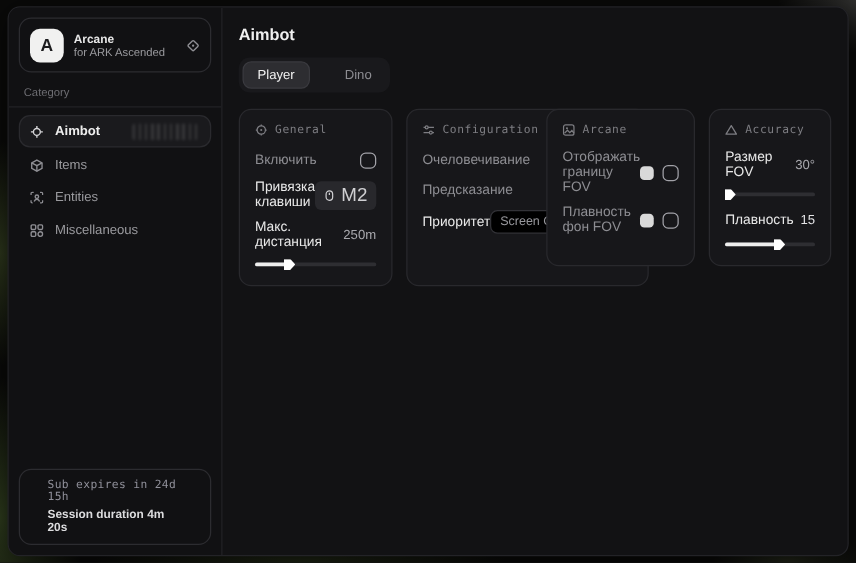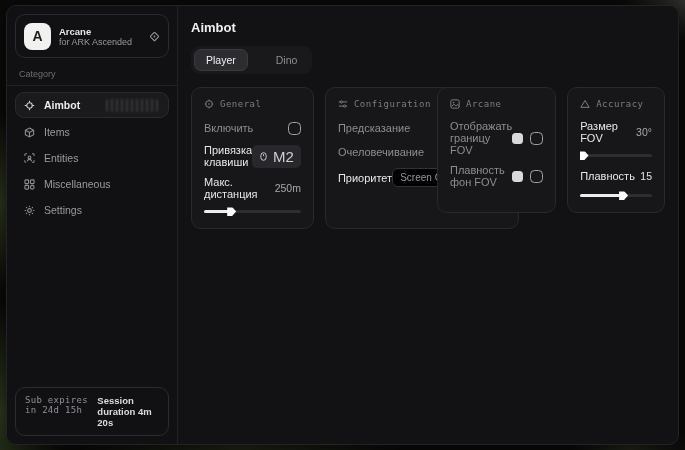--- a/index.html
+++ b/index.html
@@ -39,21 +39,21 @@
   .cat-label{font-size:9px;color:var(--text-faint);margin:11px 4px 6px}
   .side-divider{height:1px;background:#222226;margin:0 -8px 6px}
   .nav{display:flex;flex-direction:column;gap:2px}
   .nav-item{display:flex;align-items:center;gap:9px;padding:6px 9px;border-radius:9px;
     font-size:10.5px;color:#9b9b9f;position:relative;cursor:default}
   .nav-item .ic{display:flex;color:#8e8e93}
   .nav-item.active{background:#1a1a1d;border:1px solid #2a2a2e;color:#ededed;font-weight:bold;padding:6px 8px}
   .nav-item.active .ic{color:#d5d5d8}
   .watermark{position:absolute;right:10px;top:6px;width:52px;height:13px;opacity:.16;filter:blur(1.2px);
     background:repeating-linear-gradient(90deg,#dadada 0 2px,transparent 2px 5px);border-radius:2px}
-  .side-footer{margin-top:auto;border:1px solid #2c2c30;border-radius:10px;padding:7px 9px;display:flex;gap:3px}
+  .side-footer{margin-top:auto;border:1px solid #2c2c30;border-radius:10px;padding:7px 22px;display:flex;flex-direction:column;gap:3px}
   .sub-line{font-family:"DejaVu Sans Mono",monospace;font-size:9px;color:#90909a;letter-spacing:.3px}
   .sess-line{font-size:9.5px;font-weight:bold;color:#dcdcde}
   
   .main{flex:1;padding:14px 13px;display:flex;flex-direction:column;overflow:hidden}
   .page-title{font-size:13px;font-weight:bold;color:#f0f0f0}
   .tabs{display:inline-flex;align-self:flex-start;background:#19191c;border-radius:9px;padding:3px;margin-top:11px;gap:16px}
   .tab{font-size:10.5px;color:#8d8d92;padding:5px 12px;border-radius:7px;cursor:default}
   .tab.active{background:var(--tab-active-bg);border:1px solid #3a3a3f;color:#f2f2f2;padding:4px 11px}
   .columns{display:flex;gap:10px;margin-top:13px;align-items:flex-start}
   .col{display:flex;gap:11px;width:236px}
@@ -137,29 +137,20 @@
         <span class="ic">
           <svg width="11" height="11" viewBox="0 0 12 12" fill="none" stroke="currentColor" stroke-width="1.2">
             <rect x="1" y="1" width="4" height="4" rx="1"></rect>
               <rect x="7" y="1" width="4" height="4" rx="1"></rect>
             <rect x="1" y="7" width="4" height="4" rx="1"></rect>
               <rect x="7" y="7" width="4" height="4" rx="2"></rect>
           </svg>
         </span>
         <span>Miscellaneous</span>
       </div>
-      <div class="nav-item">
-        <span class="ic">
-          <svg width="11" height="11" viewBox="0 0 12 12" fill="none" stroke="currentColor" stroke-width="1.2">
-            <circle cx="6" cy="6" r="2"></circle>
-            <path d="M6 0.7v1.6M6 9.7v1.6M0.7 6h1.6M9.7 6h1.6M2.3 2.3l1.1 1.1M8.6 8.6l1.1 1.1M9.7 2.3 8.6 3.4M3.4 8.6 2.3 9.7"></path>
-          </svg>
-        </span>
-        <span>Settings</span>
-      </div>
     </div>
 
     <div class="side-footer">
       <span class="sub-line">Sub expires in 24d 15h</span>
       <span class="sess-line">Session duration 4m 20s</span>
     </div>
   </div>
 
   <div class="main">
     <div class="page-title">Aimbot</div>
@@ -216,36 +207,36 @@
             <span>
               <svg width="10" height="10" viewBox="0 0 12 12" fill="none" stroke="currentColor" stroke-width="1.2">
                 <path d="M1 3.5h10M1 8.5h10"></path>
                   <circle cx="4" cy="3.5" r="1.4" fill="#17171a"></circle>
                   <circle cx="8" cy="8.5" r="1.4" fill="#17171a"></circle>
               </svg>
             </span>
             <span class="ht">Configuration</span>
           </div>
           <div class="row">
-            <span class="lbl">Предсказание</span>
-            <span class="checkbox"></span>
-          </div>
-          <div class="row">
             <span class="lbl">Очеловечивание</span>
             <span class="right-group">
               <span class="gear-mini">
                 <svg width="10" height="10" viewBox="0 0 12 12" fill="none" stroke="currentColor" stroke-width="1.2">
                   <circle cx="6" cy="6" r="1.8"></circle>
                   <path d="M6 1v1.4M6 9.6V11M1 6h1.4M9.6 6H11M2.5 2.5l1 1M8.5 8.5l1 1M9.5 2.5l-1 1M3.5 8.5l-1 1"></path>
                 </svg>
               </span>
               <span class="checkbox"></span>
             </span>
           </div>
           <div class="row">
+            <span class="lbl">Предсказание</span>
+            <span class="checkbox"></span>
+          </div>
+          <div class="row">
             <span class="lbl bright">Приоритет</span>
             <span class="dropdown">
               <span>Screen Center</span>
               <span>
                 <svg width="8" height="9" viewBox="0 0 10 12" fill="none" stroke="currentColor" stroke-width="1.3">
                   <path d="M2 4.5 5 1.5l3 3M2 7.5l3 3 3-3"></path>
                 </svg>
               </span>
             </span>
           </div>

